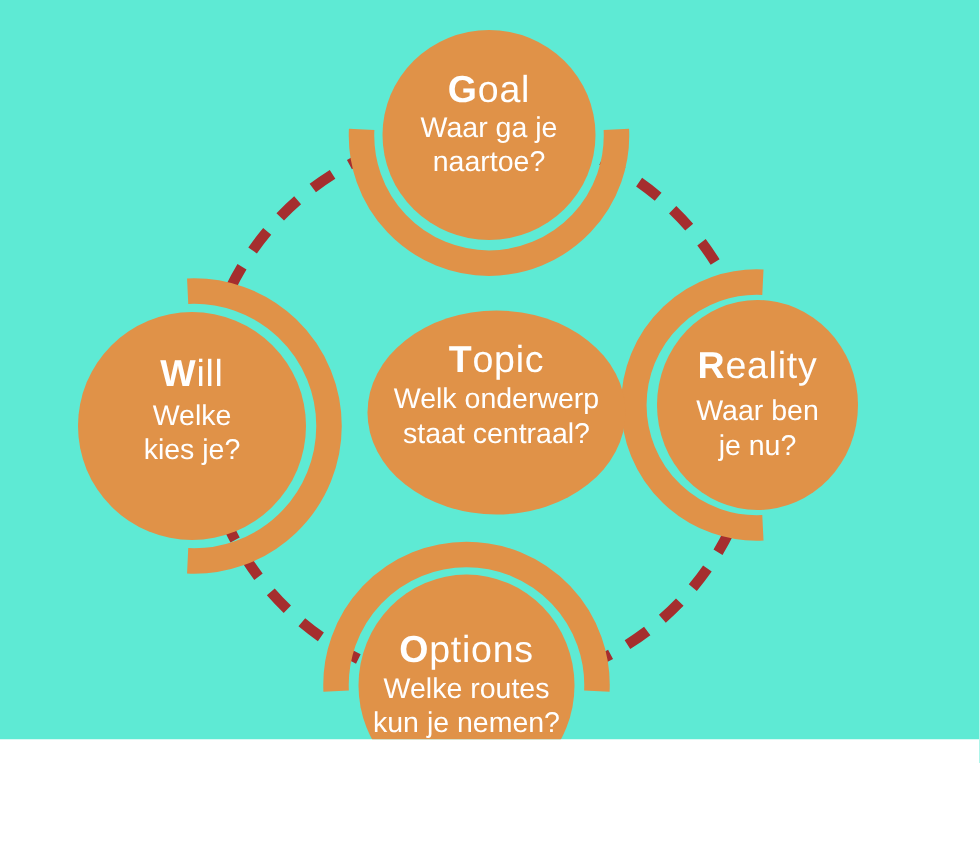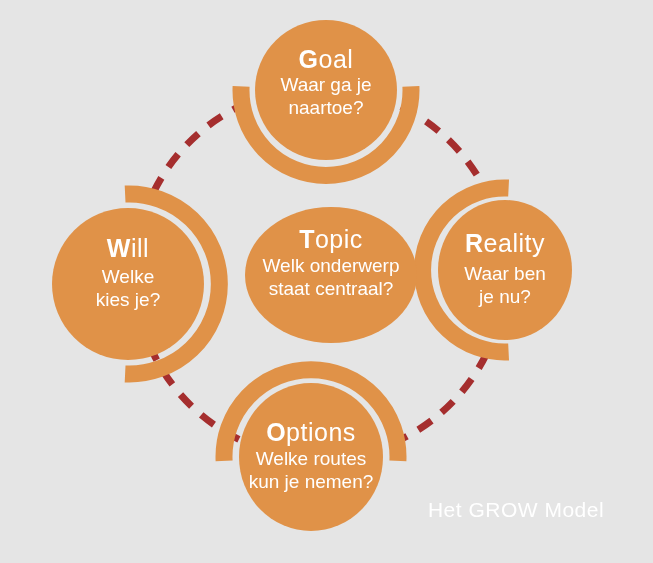--- a/index.html
+++ b/index.html
@@ -3,22 +3,22 @@
 <meta charset="utf-8">
 <style>
   html, body {
     margin: 0;
     padding: 0;
     background: #ffffff;
   }
   .stage {
     position: relative;
     width: 653px;
-    height: 563px;
-    background: #e5e5e5;
+    height: 493px;
+    background: #5eead4;
     overflow: hidden;
   }
   svg text {
     font-family: "Liberation Sans", sans-serif;
     fill: #ffffff;
   }
   .node-title {
     font-size: 25px;
     font-weight: 400;
     letter-spacing: 0.5px;

